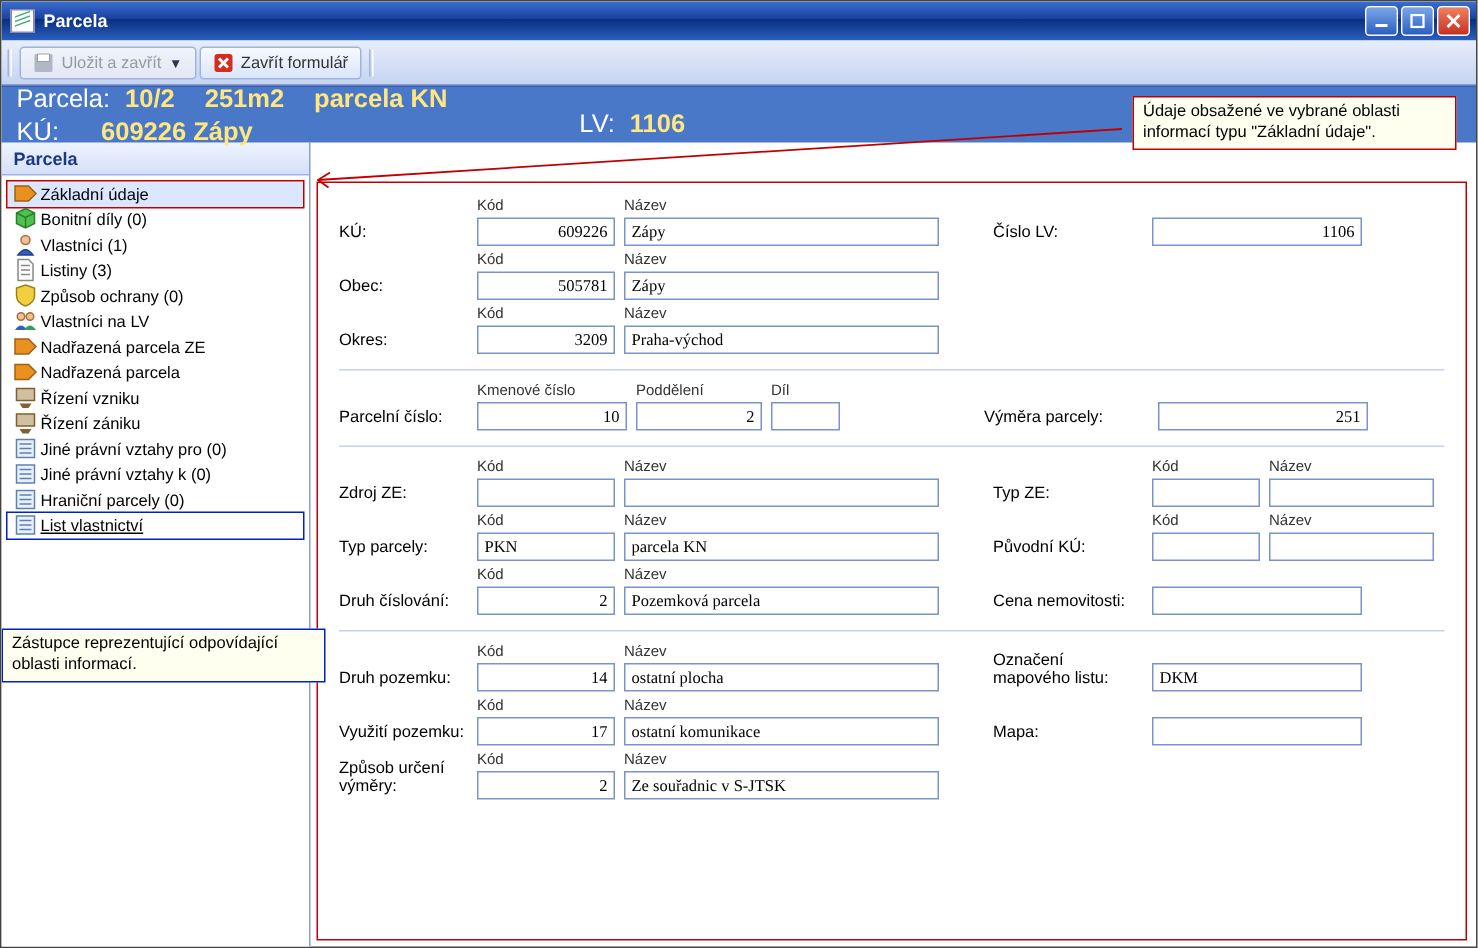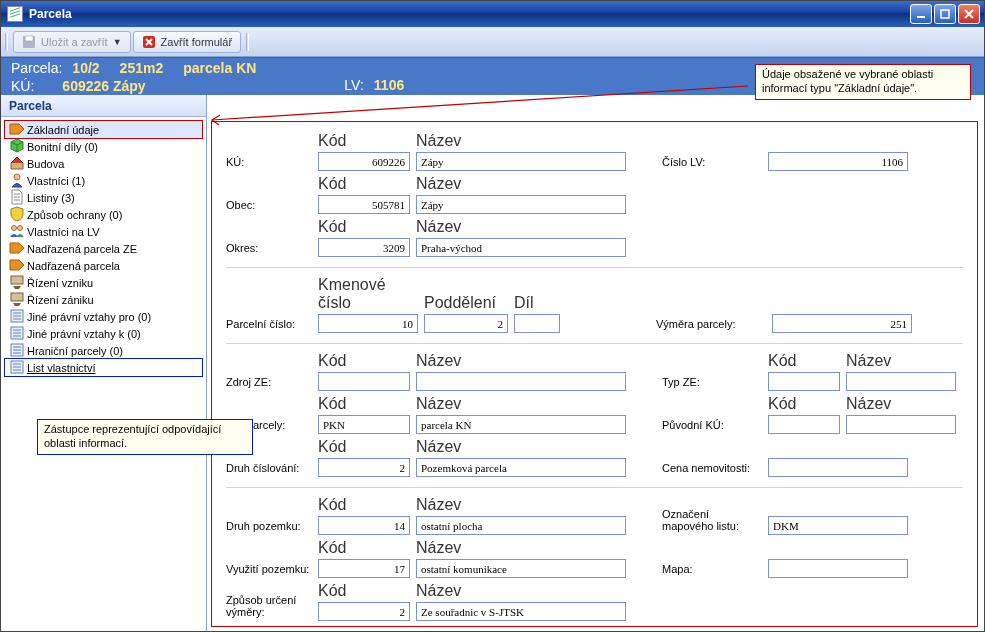--- a/index.html
+++ b/index.html
@@ -63,38 +63,37 @@
 
   
   .infoband {
     height: 38px;
     background:#4a78c8;
     border-top:1px solid #3a5fb0;
     color:#fff;
     display:flex;align-items:center;
     padding: 0 10px; gap:8px;
     position:relative;
-    font-size:14px;
+    font-size:17px;
   }
   .infoband .lbl { color:#fff; }
   .infoband .val { color:#ffe680; font-weight:bold; }
   .infoband .row { display:flex; gap:10px; align-items:baseline;}
   .infoband .col { display:flex;flex-direction:column; gap:2px; }
 
   .annot-box {
     position:absolute;
     background:#fffff0;
     border:1px solid #c00000;
     padding:3px 6px;
     color:#000;
     font-size:11px;
     z-index:50;
     pointer-events:none;
     line-height:1.25;
-    margin-left:36px;
   }
   .annot-arrow { position:absolute; stroke:#c00000; fill:none; stroke-width:1.2; z-index:49; pointer-events:none;}
 
   
   .content { display:flex; height: calc(632px - 26px - 30px - 38px); }
   .sidebar {
     width: 206px;
     border-right:1px solid #8aa0cf;
     background:#fff;
     display:flex;flex-direction:column;
@@ -134,21 +133,21 @@
     position:absolute; left:4px; right:6px; top:26px; bottom:6px;
     border:1.5px solid #c00000;
     background:#fff;
     padding:10px 14px 6px 14px;
     overflow:hidden;
   }
   .sect { display:grid; grid-template-columns: 86px 92px 210px 1fr; column-gap:6px; align-items:end; }
   .sect + .sect { margin-top:4px; }
   hr.div { border:none; border-top:1px solid #c8d2ea; margin:10px 0 8px 0; }
   .flabel { color:#000; padding-bottom:3px; }
-  .sublabel { font-size:16px;color:#333;padding-bottom:1px; }
+  .sublabel { font-size:10px;color:#333;padding-bottom:1px; }
   .inp {
     height:19px;border:1px solid #7a93c8;background:#fff;padding:1px 4px;font:11px Tahoma;
     width:100%;
   }
   .inp.num { text-align:right;padding-left:40px; }
   .rcell { display:grid; grid-template-columns:100px 72px 128px; column-gap:6px; align-items:end; margin-left:30px;}
   .rcell.one { grid-template-columns:100px 140px; }
   .rcell.codeval { grid-template-columns:100px 72px 110px; }
   .pair { display:flex;flex-direction:column;gap:1px; }
   .kmrow { display:grid; grid-template-columns: 86px 100px 84px 46px; column-gap:6px; align-items:end;}
@@ -239,27 +238,20 @@
       </div>
       <div class="tree-item">
         <svg class="ticon" viewBox="0 0 16 16">
             <path d="M8 1 l6 3 v7 l-6 3 -6-3 v-7 z" fill="#50c050" stroke="#2a802a"></path>
             <path d="M2 4 l6 3 6-3 M8 7 v7" stroke="#2a802a" fill="none"></path>
           </svg>
         <span class="tlabel">Bonitní díly  (0)</span>
       </div>
       <div class="tree-item">
         <svg class="ticon" viewBox="0 0 16 16">
-            <path d="M2 8 l6-6 6 6 v6 h-12 z" fill="#d8b080" stroke="#806030"></path>
-            <path d="M2 8 l6-6 6 6" fill="#c04030" stroke="#802020"></path>
-          </svg>
-        <span class="tlabel">Budova</span>
-      </div>
-      <div class="tree-item">
-        <svg class="ticon" viewBox="0 0 16 16">
             <circle cx="8" cy="5" r="3" fill="#f0c090" stroke="#a07040"></circle>
             <path d="M3 15 q5-7 10 0 z" fill="#3060c0" stroke="#204090"></path>
           </svg>
         <span class="tlabel">Vlastníci  (1)</span>
       </div>
       <div class="tree-item">
         <svg class="ticon" viewBox="0 0 16 16">
             <path d="M3 1 h7 l3 3 v11 h-10 z" fill="#fff" stroke="#888"></path>
             <path d="M5 5 h6 M5 8 h6 M5 11 h6" stroke="#888"></path>
           </svg>

